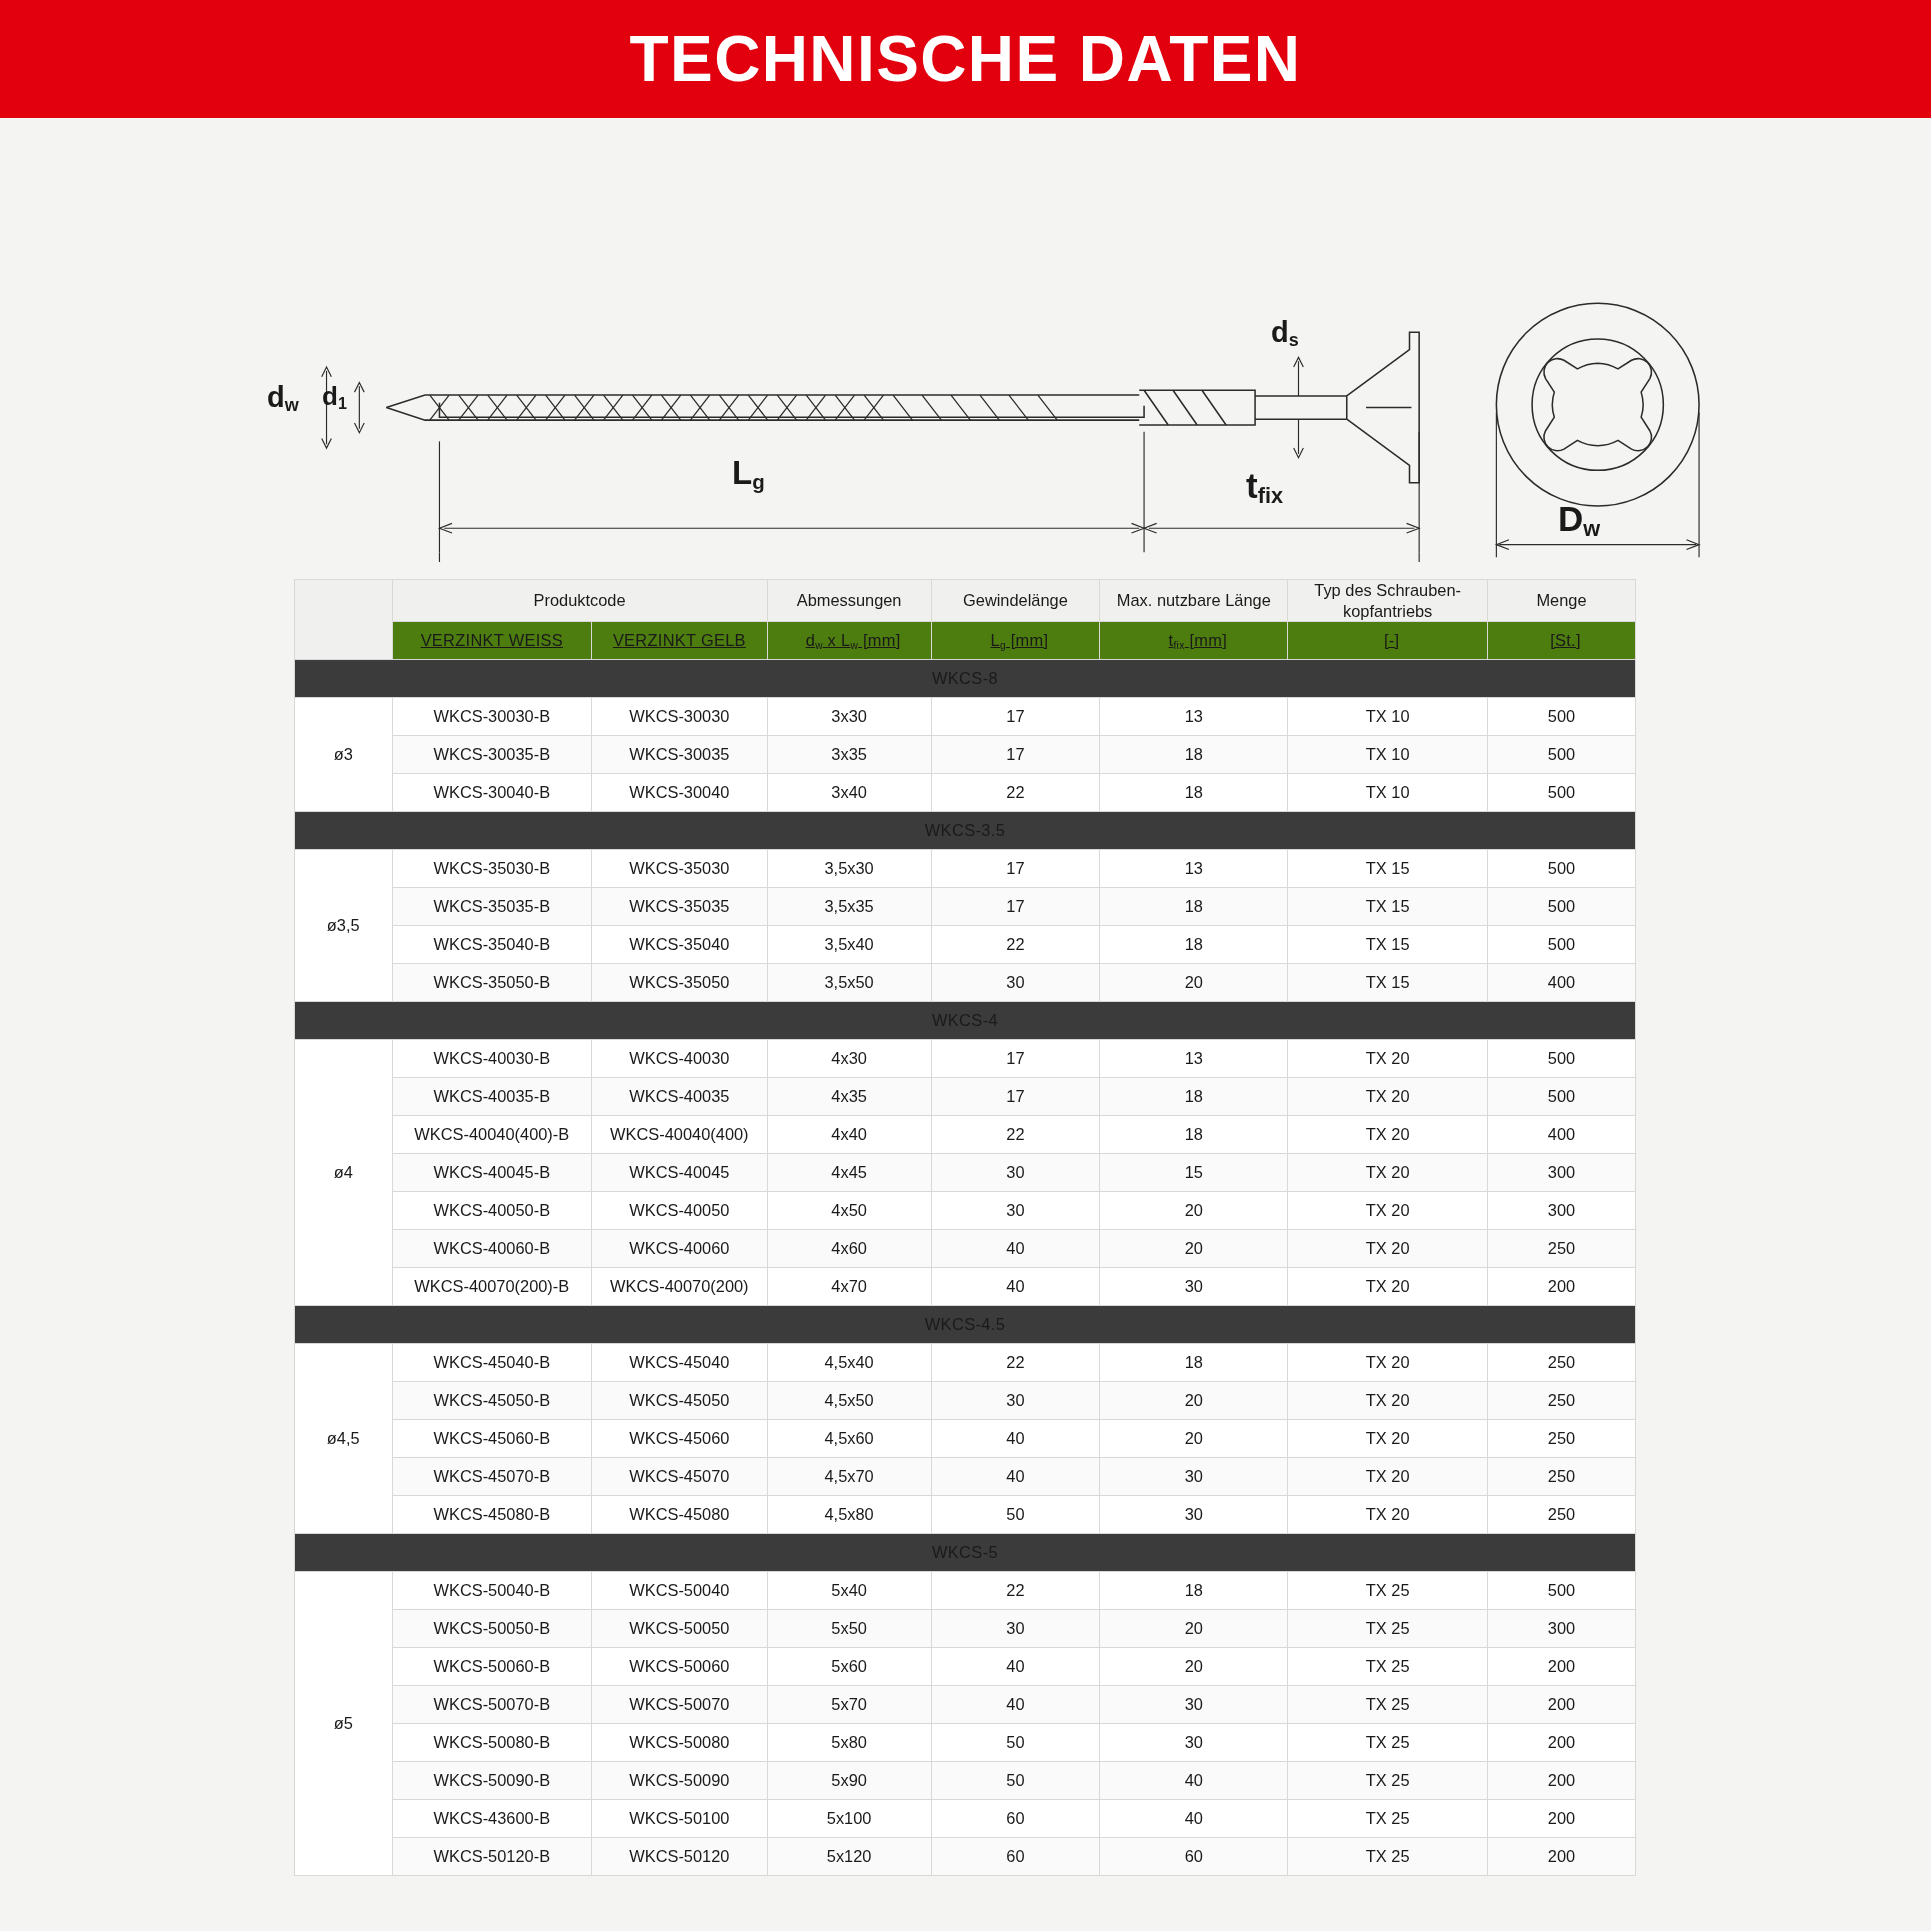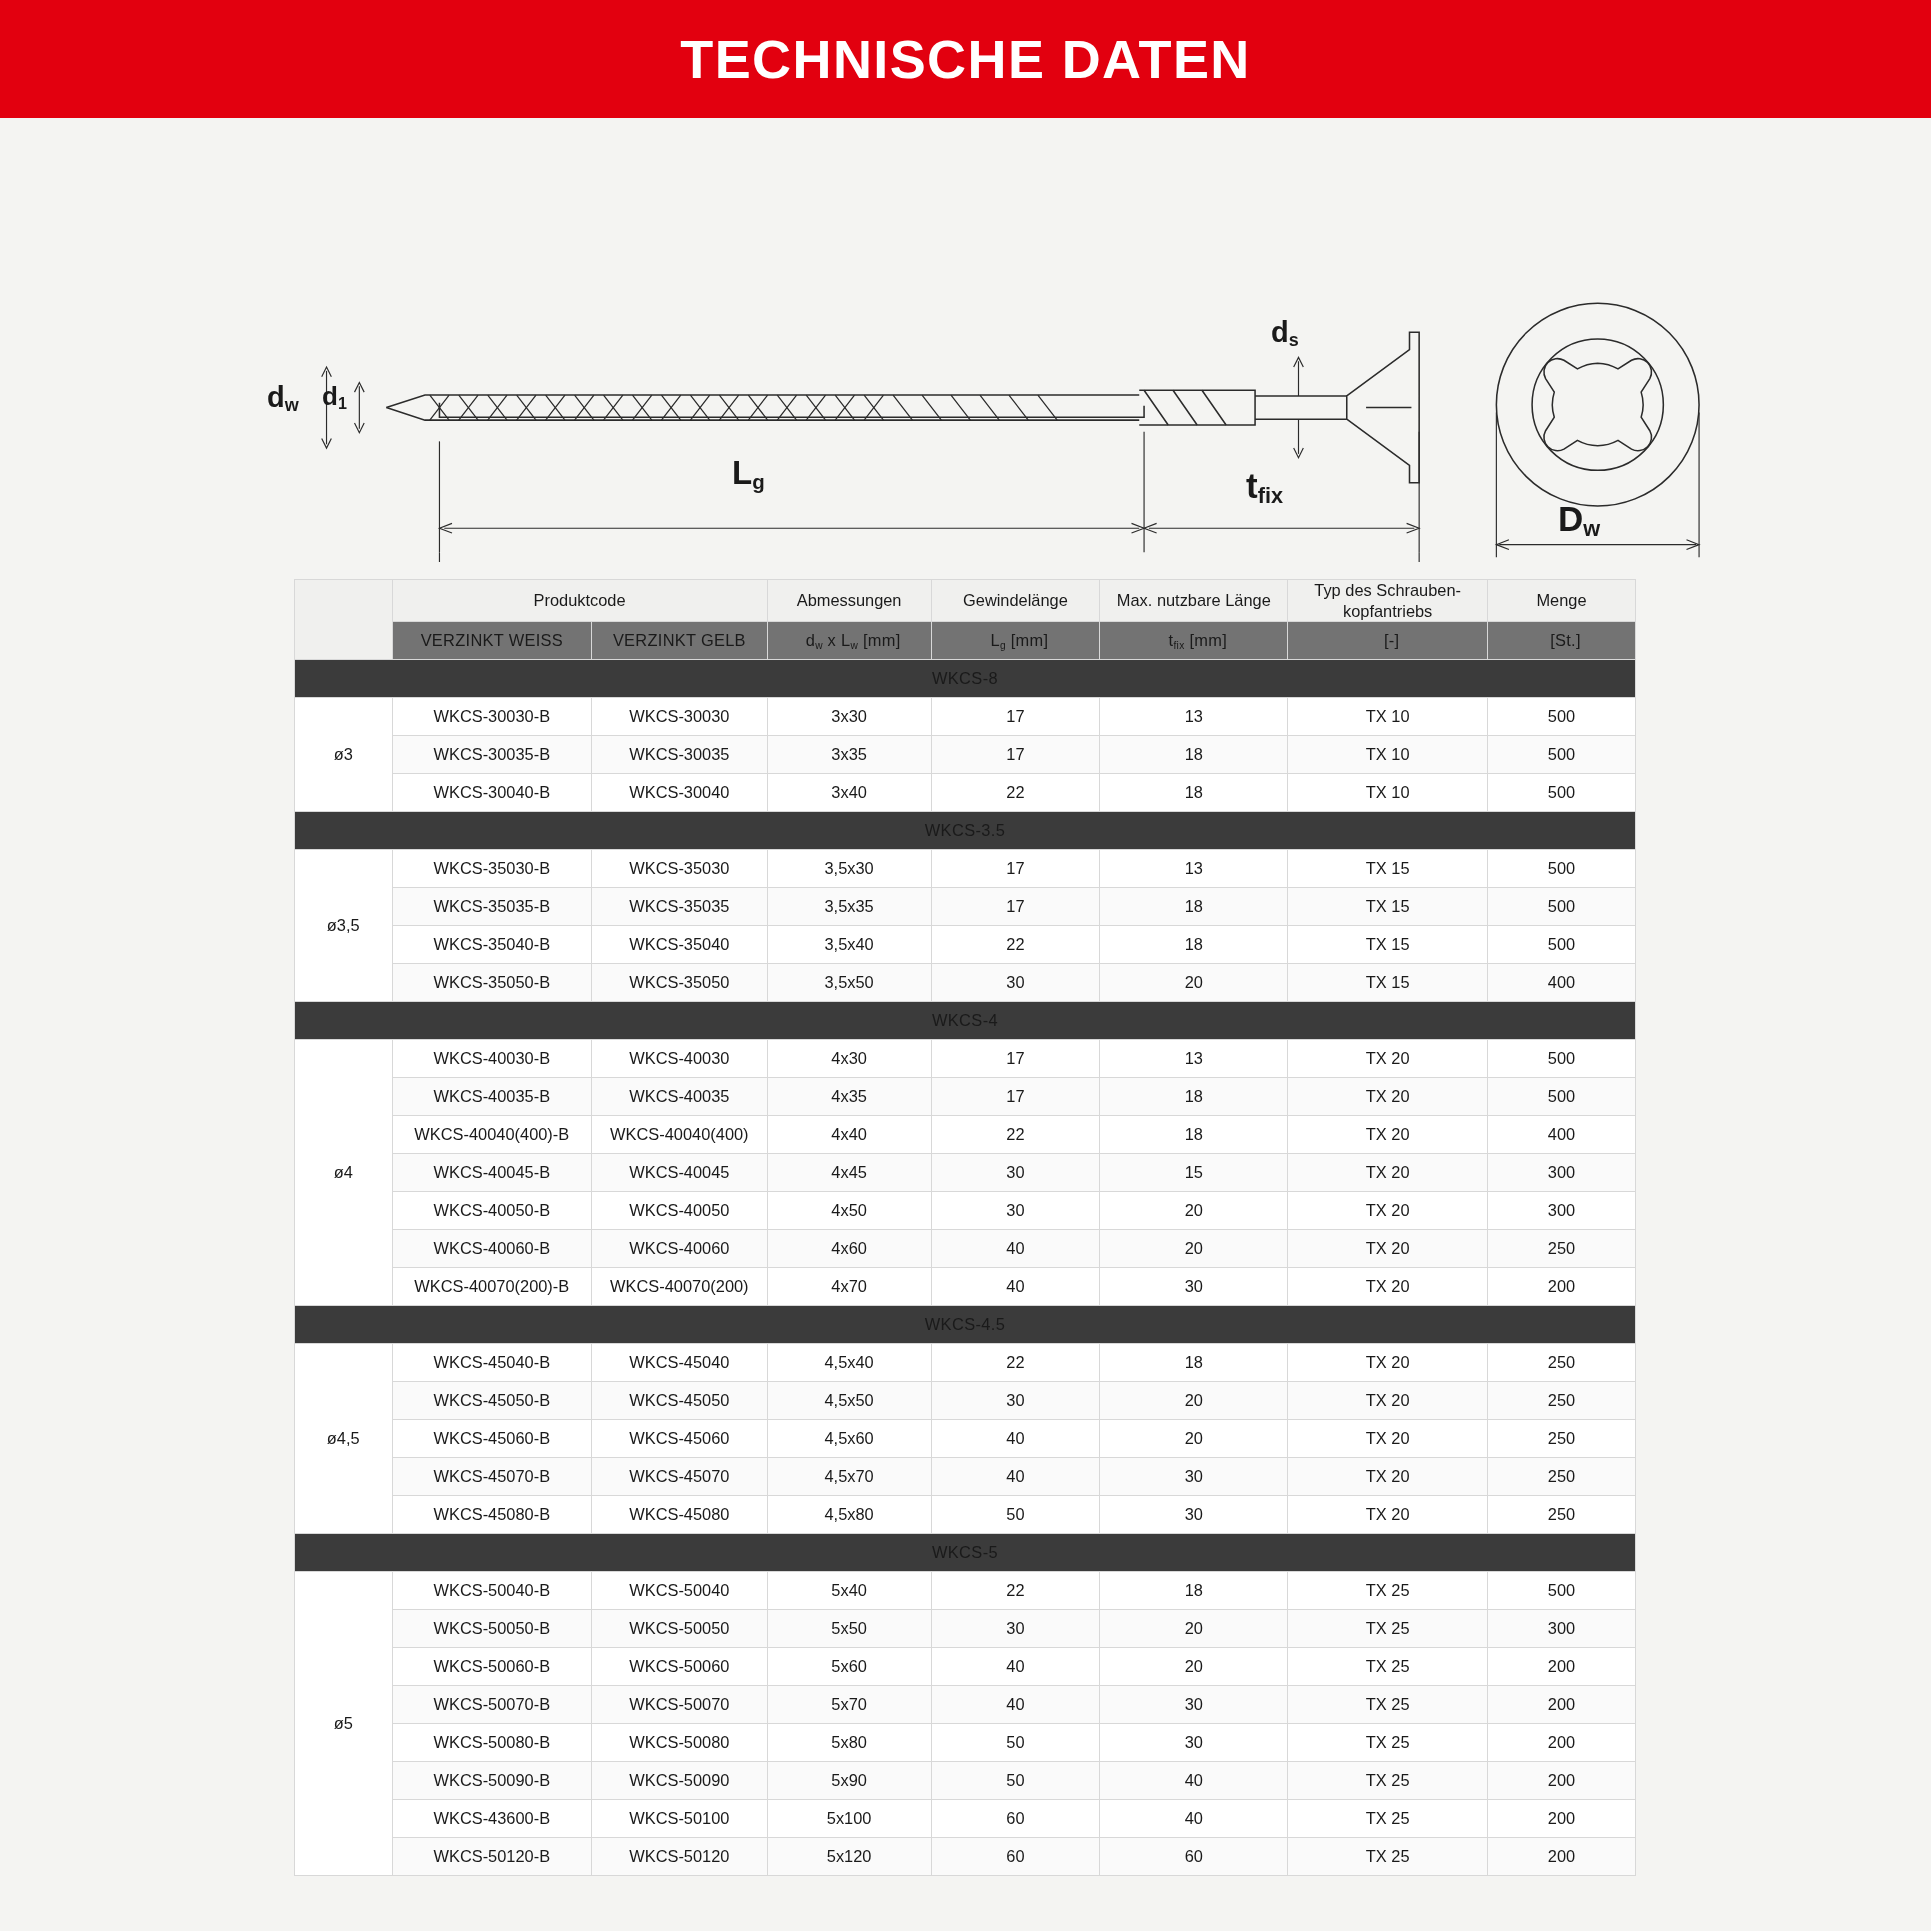--- a/index.html
+++ b/index.html
@@ -14,21 +14,21 @@
   
   .header{
     width:100%;
     height:118px;
     background:#e2000f;
     display:flex;align-items:center;justify-content:center;
   }
   .header h1{
     margin:0;
     color:#ffffff;
-    font-size:54px;
+    font-size:64px;
     font-weight:bold;
     letter-spacing:1.4px;
   }
   
   .diagram{
     position:relative;
     width:1931px;
     height:444px;
   }
   .diagram svg{position:absolute;left:0;top:0;}
@@ -56,26 +56,27 @@
   }
   .hdr1 td{
     background:#f0f0ee;
     height:60px;
     font-size:18.3px;
     text-align:left;
     padding-left:15.4px;
     vertical-align:middle;
   }
   .hdr2 td{
-    background:#737373;
+    background:#4d7c0f;
     height:48px;
     font-size:17.4px;
     text-align:left;
     padding-left:15.4px;
     letter-spacing:0.3px;
+    text-decoration:underline;
   }
   .hdr2 td.ctr{text-align:center;padding-left:8px;}
   .groupbar td{
     background:#3b3b3b;
     color:#ffffff;
     height:35px;
     font-size:17.4px;
     text-align:center;
     letter-spacing:0.4px;
   }

